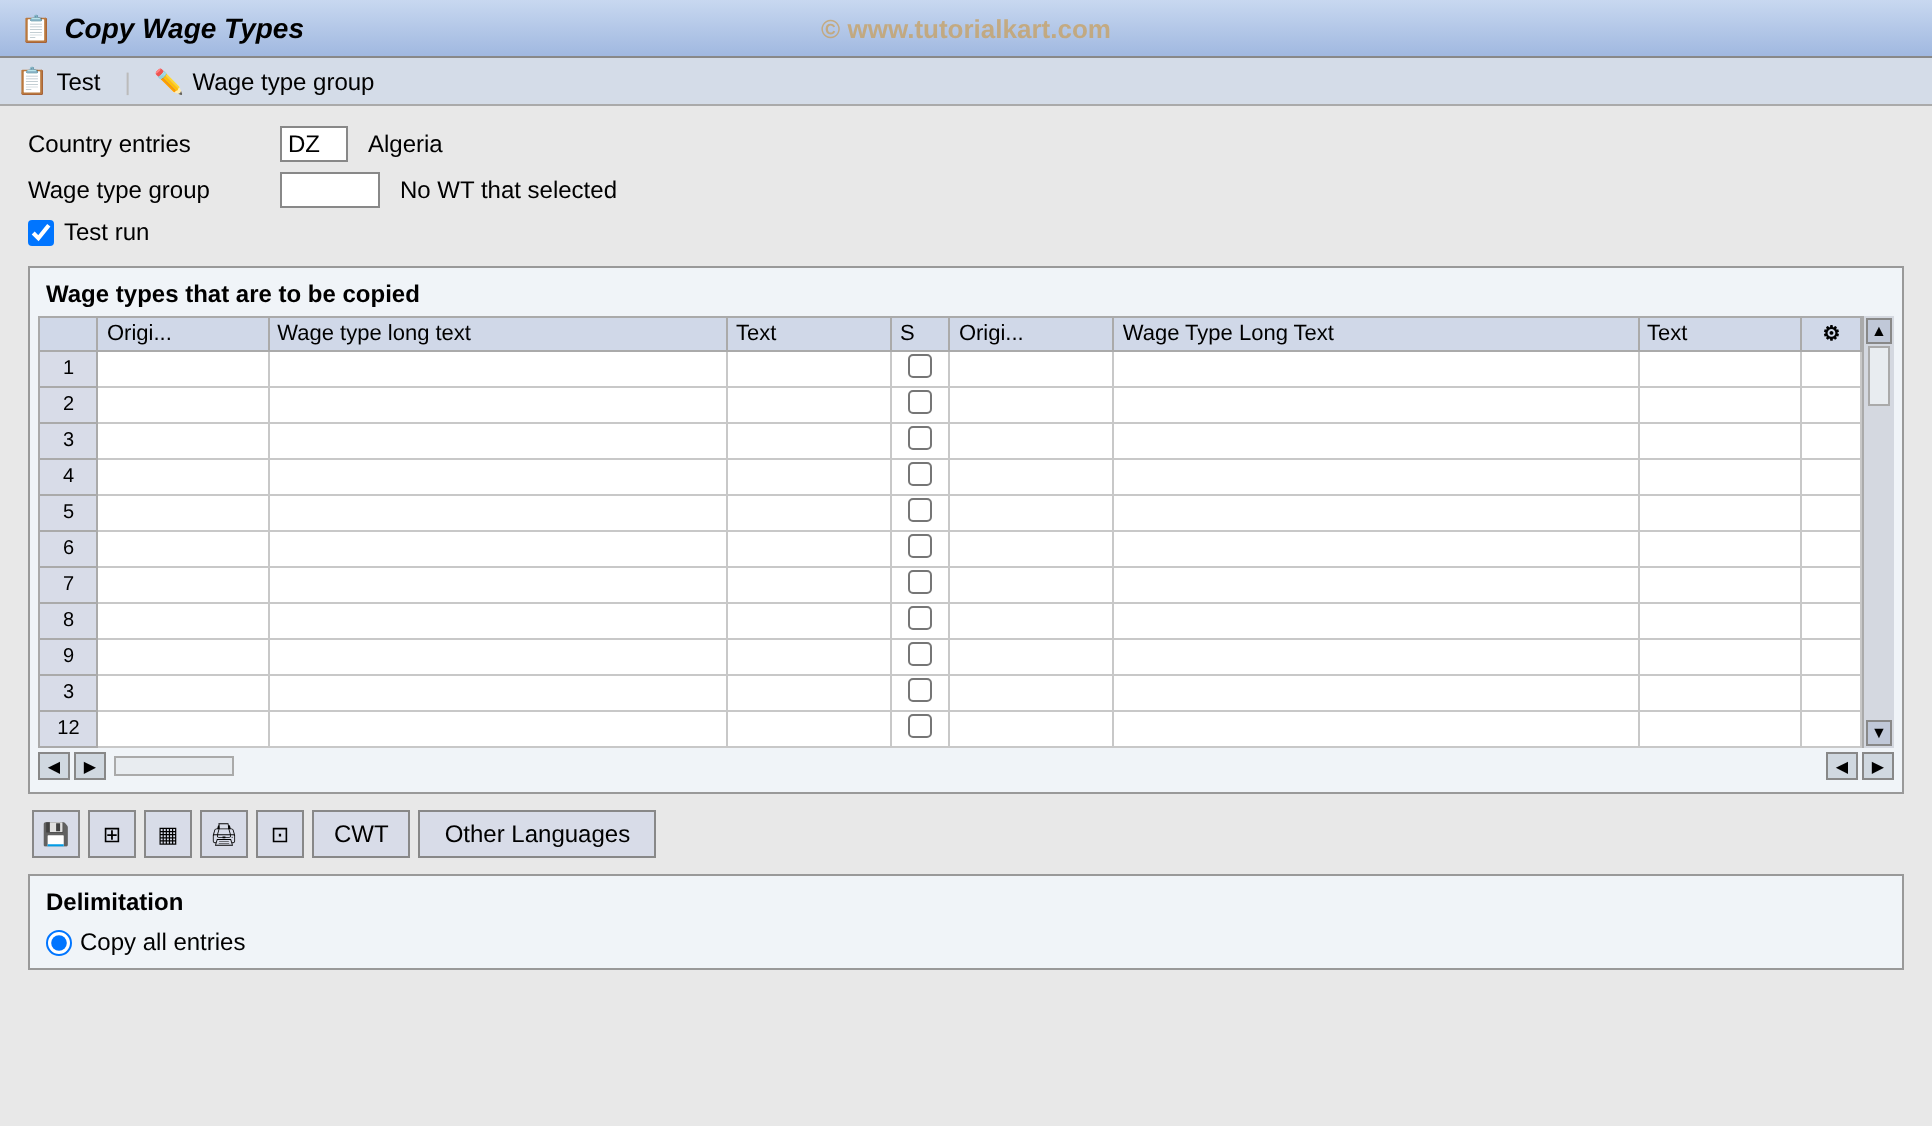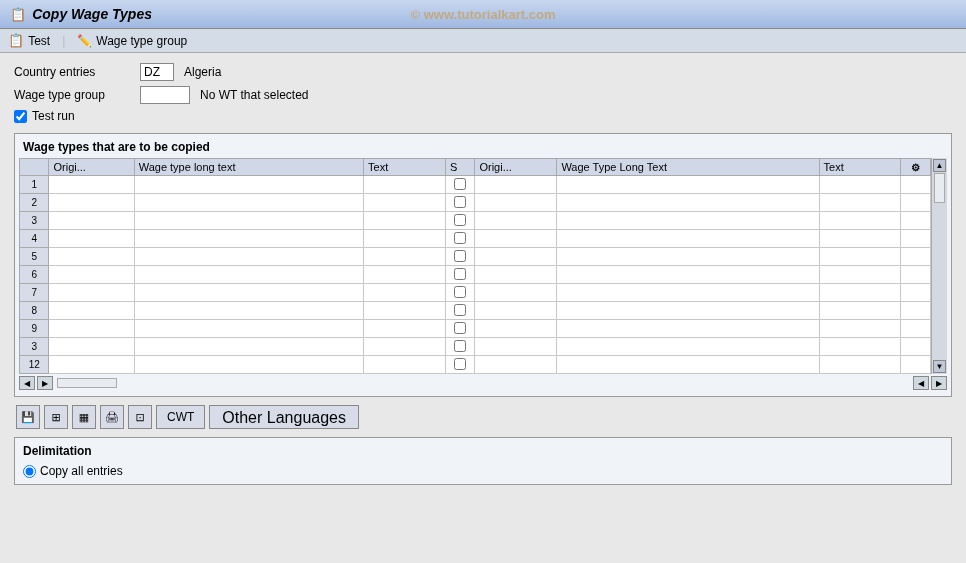--- a/index.html
+++ b/index.html
@@ -211,21 +211,21 @@
     </div>
   </div>
 
   <div style="display: flex; align-items: center; gap: 4px; padding: 4px 2px; margin-bottom: 4px;">
     <div style="width: 24px; height: 24px; background: #d8dce8; border: 1px solid #888; cursor: pointer; display: flex; align-items: center; justify-content: center; font-size: 11px;" title="Save">💾</div>
     <div style="width: 24px; height: 24px; background: #d8dce8; border: 1px solid #888; cursor: pointer; display: flex; align-items: center; justify-content: center; font-size: 11px;" title="Multi-select">⊞</div>
     <div style="width: 24px; height: 24px; background: #d8dce8; border: 1px solid #888; cursor: pointer; display: flex; align-items: center; justify-content: center; font-size: 11px;" title="Select all">▦</div>
     <div style="width: 24px; height: 24px; background: #d8dce8; border: 1px solid #888; cursor: pointer; display: flex; align-items: center; justify-content: center; font-size: 11px;" title="Print">🖨</div>
     <div style="width: 24px; height: 24px; background: #d8dce8; border: 1px solid #888; cursor: pointer; display: flex; align-items: center; justify-content: center; font-size: 11px;" title="Filter">⊡</div>
     <button style="background: #d8dce8; border: 1px solid #888; cursor: pointer; padding: 3px 10px; font-size: 12px; height: 24px; font-family: Arial, sans-serif;">CWT</button>
-    <button style="background: #d8dce8; border: 1px solid #888; cursor: pointer; padding: 3px 12px; font-size: 16px; height: 24px; font-family: Arial, sans-serif;">Other Languages</button>
+    <button style="background: #d8dce8; border: 1px solid #888; cursor: pointer; padding: 3px 12px; font-size: 12px; height: 24px; font-family: Arial, sans-serif;">Other Languages</button>
   </div>
 
   <div style="border: 1px solid #999; background: #f0f4f8; padding: 6px 8px;">
     <div style="font-size: 12px; font-weight: bold; margin-bottom: 6px;">Delimitation</div>
     <div style="display: flex; align-items: center; ">
       <div style="display: flex; align-items: center; gap: 4px; font-size: 12px;">
         <input type="radio" name="delim" checked="" style="margin: 0px;">
         <span>Copy all entries</span>
       </div>
     </div>

